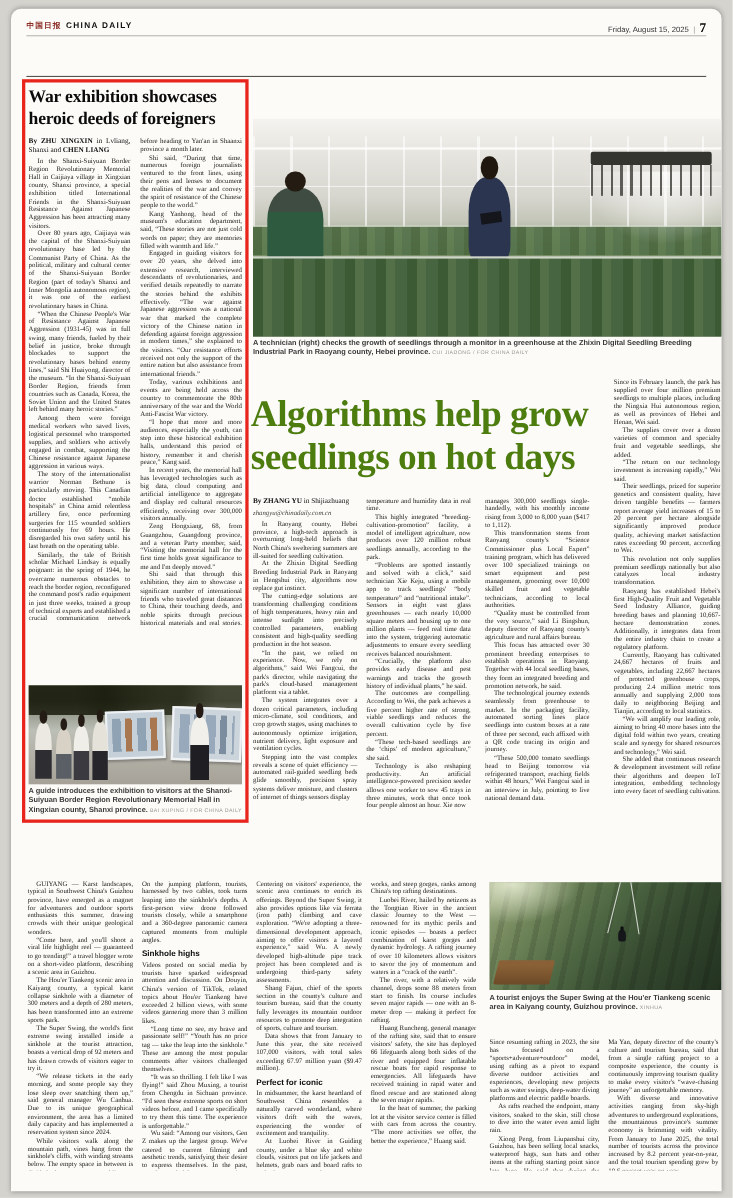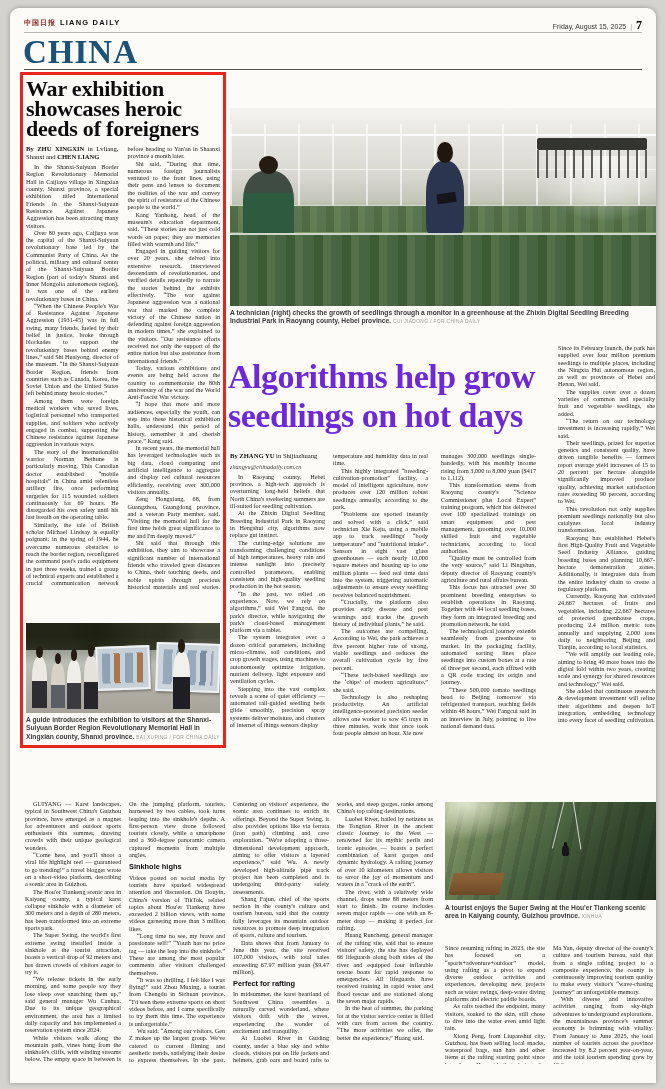--- a/index.html
+++ b/index.html
@@ -27,29 +27,29 @@
   .subhead{font-family:"Liberation Sans",sans-serif;font-weight:bold;font-size:7.4px;margin:5px 0 3px 0;color:#0d0d0d;}
   .caption{font-family:"Liberation Sans",sans-serif;font-size:6.7px;line-height:8.4px;color:#3a3a3a;font-weight:bold;}
   .credit{font-size:4.8px;color:#9a9892;font-weight:normal;letter-spacing:.4px;text-transform:uppercase;}
   .byline{font-size:6.6px;line-height:7.6px;color:#111;margin:0 0 3px 0;}
   .byline b{font-weight:bold;}
   .email{font-style:italic;color:#44413c;font-size:6.2px;margin:0 0 3px 0;}
 
   
   .war-box{position:absolute;left:10px;top:64px;width:200px;height:670px;border:3px solid var(--ared,#e8251d);background:#fcfbf8;}
   .war-in{position:absolute;left:3px;right:3px;top:4px;}
-  .war-hl{font-size:22px;line-height:20px;font-weight:bold;color:#0b0b0b;letter-spacing:-.2px;margin:0 0 6px 0;}
+  .war-hl{font-size:16px;line-height:20px;font-weight:bold;color:#0b0b0b;letter-spacing:-.2px;margin:0 0 6px 0;}
   .war-body{column-count:2;column-gap:9px;height:452px;overflow:hidden;}
   .war-photo{position:absolute;left:3px;top:548px;width:194px;height:90px;overflow:hidden;}
   .war-cap{position:absolute;left:3px;top:641px;width:194px;}
 
   
   .g-photo{position:absolute;left:220px;top:100px;width:426px;height:198px;overflow:hidden;}
   .g-cap{position:absolute;left:220px;top:301px;width:426px;}
-  .algo-hl{position:absolute;left:218px;top:326px;width:345px;font-size:34px;line-height:39px;font-weight:bold;color:#6d28d9;letter-spacing:-.5px;}
+  .algo-hl{position:absolute;left:218px;top:326px;width:345px;font-size:34px;line-height:39px;font-weight:bold;color:#4d7c0f;letter-spacing:-.5px;}
   .standfirst{position:absolute;left:220px;top:420px;width:340px;font-family:"Liberation Sans",sans-serif;font-size:12.5px;color:#4f4d4a;}
   .algo-c1{left:220px;top:444px;width:95px;height:287px;}
   .algo-c2{left:323px;top:444px;width:95px;height:287px;}
   .algo-c3{left:431px;top:444px;width:95px;height:287px;}
   .algo-c4{left:548px;top:336px;width:97px;height:396px;}
 
   
   .gz-hl{position:absolute;left:15px;top:749px;width:630px;font-size:22px;line-height:25px;font-weight:bold;color:#0b0b0b;letter-spacing:-.2px;}
   .gz-c{top:792px;width:96px;height:264px;}
   .gz-c1{left:15px;}.gz-c2{left:119px;}.gz-c3{left:223px;}.gz-c4{left:327px;}
@@ -95,28 +95,27 @@
   .zp-person:before{content:"";position:absolute;left:22%;top:-30%;width:55%;height:34%;background:#0e0f12;border-radius:50%;}
 </style>
 </head>
 <body>
 
 <div class="page">
   <div class="inner">
 
     <div class="hdr">
       <div class="hdr-left">
-        <span class="hdr-cn">中国日报</span><span class="hdr-en">LIANG DAILY</span>
+        <span class="hdr-cn">中国日报</span><span class="hdr-en">CHINA DAILY</span>
       </div>
       <div class="hdr-right">
         <span>Friday, August 15, 2025</span><span class="hdr-sep">|</span><span class="hdr-page">7</span>
       </div>
     </div>
     <div class="rule1"></div>
-    <div class="masthead">CHINA</div>
     <div class="rule2"></div>
 
     <div class="war-box">
       <div class="war-in">
         <h1 class="war-hl">War exhibition showcases heroic deeds of foreigners</h1>
         <div class="war-body bodytext">
           <p class="byline"><b>By ZHU XINGXIN</b><span> in Lvliang, Shanxi and </span><b>CHEN LIANG</b></p>
           <div>
               <p class="para">In the Shanxi-Suiyuan Border Region Revolutionary Memorial Hall in Caijiaya village in Xingxian county, Shanxi province, a special exhibition titled International Friends in the Shanxi-Suiyuan Resistance Against Japanese Aggression has been attracting many visitors.</p>
               <p class="para">Over 80 years ago, Caijiaya was the capital of the Shanxi-Suiyuan revolutionary base led by the Communist Party of China. As the political, military and cultural center of the Shanxi-Suiyuan Border Region (part of today's Shanxi and Inner Mongolia autonomous region), it was one of the earliest revolutionary bases in China.</p>
@@ -234,21 +233,21 @@
           <p class="para">“It was so thrilling. I felt like I was flying!” said Zhou Muxing, a tourist from Chengdu in Sichuan province. “I'd seen these extreme sports on short videos before, and I came specifically to try them this time. The experience is unforgettable.”</p>
           <p class="para">Wu said: “Among our visitors, Gen Z makes up the largest group. We've catered to current filming and aesthetic trends, satisfying their desire to express themselves. In the past, people traveled for a room or a view; now, they travel for an experience.”</p>
         </div>
     </div>
     <div class="col gz-c gz-c3 bodytext" data-cont="">
       <div data-cont="">
           <p class="para">Centering on visitors' experience, the scenic area continues to enrich its offerings. Beyond the Super Swing, it also provides options like via ferrata (iron path) climbing and cave exploration. “We're adopting a three-dimensional development approach, aiming to offer visitors a layered experience,” said Wu. A newly developed high-altitude pipe track project has been completed and is undergoing third-party safety assessments.</p>
           <p class="para">Shang Fajun, chief of the sports section in the county's culture and tourism bureau, said that the county fully leverages its mountain outdoor resources to promote deep integration of sports, culture and tourism.</p>
           <p class="para">Data shows that from January to June this year, the site received 107,000 visitors, with total sales exceeding 67.97 million yuan ($9.47 million).</p>
         </div>
-      <h4 class="subhead">Perfect for rafting</h4>
+      <h4 class="subhead">Perfect for iconic</h4>
       <div>
           <p class="para">In midsummer, the karst heartland of Southwest China resembles a naturally carved wonderland, where visitors drift with the waves, experiencing the wonder of excitement and tranquility.</p>
           <p class="para">At Luobei River in Guiding county, under a blue sky and white clouds, visitors put on life jackets and helmets, grab oars and board rafts to embark on a summer adventure.</p>
         </div>
     </div>
     <div class="col gz-c gz-c4 bodytext" data-cont="">
       <div data-cont="">
           <p class="para">works, and steep gorges, ranks among China's top rafting destinations.</p>
           <p class="para">Luobei River, hailed by netizens as the Tongtian River in the ancient classic Journey to the West — renowned for its mythic perils and iconic episodes — boasts a perfect combination of karst gorges and dynamic hydrology. A rafting journey of over 10 kilometers allows visitors to savor the joy of momentum and waters in a “crack of the earth”.</p>
           <p class="para">The river, with a relatively wide channel, drops some 88 meters from start to finish. Its course includes seven major rapids — one with an 8-meter drop — making it perfect for rafting.</p>

